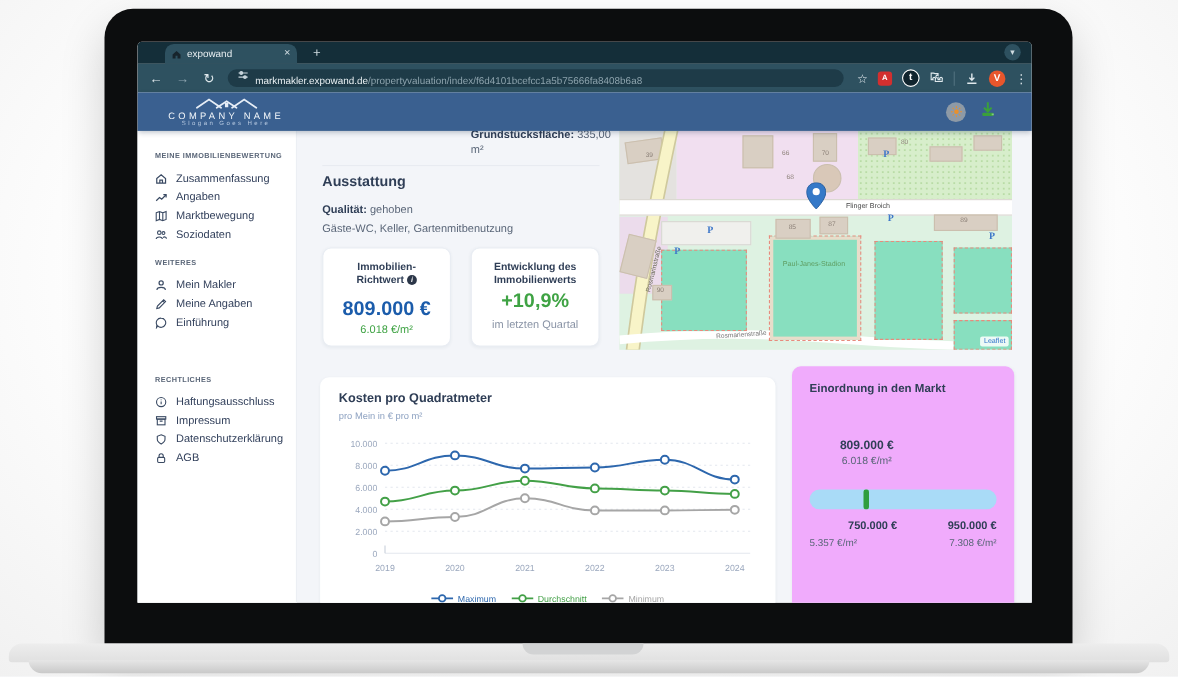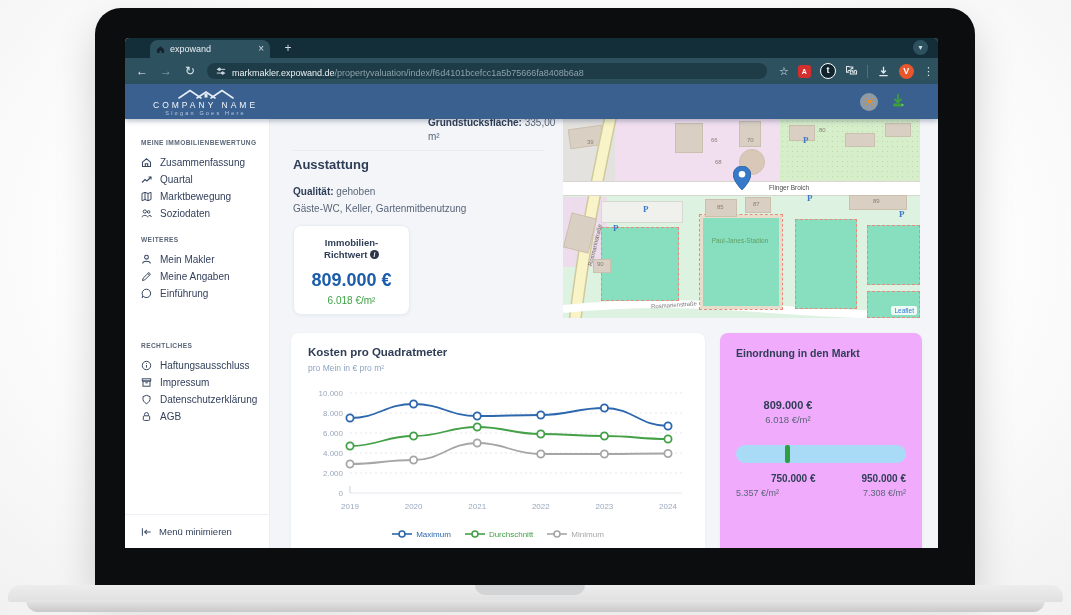--- a/index.html
+++ b/index.html
@@ -21,21 +21,21 @@
        display:flex;align-items:center;padding:0 6px;box-sizing:border-box;gap:5px;}
   .tab-title{color:#e9eff2;font-size:9px;flex:1;}
   .tab-close{color:#cfdbe0;font-size:10px;line-height:10px;cursor:pointer;}
   .newtab{position:absolute;left:155px;top:3px;color:#cfdbe0;font-size:12px;width:16px;height:16px;text-align:center;line-height:15px;}
   .tabsearch{position:absolute;right:10px;top:2px;width:15px;height:15px;border-radius:50%;background:#2e5160;
              color:#cfdbe0;font-size:8px;text-align:center;line-height:15px;}
   .toolbar{position:absolute;left:0;top:20px;width:100%;height:26px;background:#2e5160;display:flex;align-items:center;}
   .navbtn{color:#dfe8ec;font-size:12px;margin-left:10px;width:14px;text-align:center;}
   .navbtn.dim{color:#8fa6b0;}
   .addressbar{margin-left:10px;width:560px;height:16px;background:#1e3b48;border-radius:10px;display:flex;
-              align-items:center;padding:0 9px;box-sizing:border-box;gap:6px;overflow:hidden;white-space:nowrap;}
+              align-items:flex-start;padding:0 9px;box-sizing:border-box;gap:6px;overflow:hidden;white-space:nowrap;}
   .addressbar .host{color:#eaf1f4;font-size:9px;}
   .addressbar .path{color:#8da3ad;font-size:9px;}
   .tb-right{display:flex;align-items:center;gap:9px;margin-left:12px;}
   .star{color:#dfe8ec;font-size:11px;}
   .pdf-badge{width:13px;height:13px;background:#d32f2f;border-radius:3px;color:#fff;font-size:7px;font-weight:bold;
              text-align:center;line-height:13px;}
   .t-badge{width:14px;height:14px;background:#10242e;border:1.5px solid #fff;border-radius:50%;color:#fff;
            font-size:9px;font-weight:bold;text-align:center;line-height:13px;}
   .tb-div{width:1px;height:13px;background:#50707e;}
   .avatar{width:15px;height:15px;border-radius:50%;background:#e8562c;color:#fff;font-size:9px;font-weight:bold;
@@ -75,21 +75,21 @@
   .vcard1{left:23px;} .vcard2{left:158px;}
   .vc-title{font-size:9.5px;font-weight:bold;color:#2f3e56;line-height:12px;}
   .info-badge{display:inline-block;width:9px;height:9px;background:#2b3648;color:#fff;border-radius:50%;
               font-size:6.5px;line-height:9px;font-style:italic;font-weight:bold;vertical-align:1px;}
   .vc-value{font-size:18px;font-weight:bold;margin-top:9px;}
   .vc-value.blue{color:#1b5cab;} .vc-value.green{color:#3fa344;}
   .vc-sub{font-size:10px;margin-top:4px;}
   .vc-sub.green{color:#3fa344;} .vc-sub.gray{color:#8a94a6;margin-top:6px;}
   .vcard2 .vc-value{margin-top:2px;}
   
-  .chart-card{position:absolute;left:21px;top:214px;width:414px;height:230px;background:#fff;border-radius:8px 8px 0 0;
+  .chart-card{position:absolute;left:21px;top:224px;width:414px;height:230px;background:#fff;border-radius:8px 8px 0 0;
               box-shadow:0 1px 3px rgba(40,60,90,.06);text-decoration:underline;}
   .ch-title{position:absolute;left:17px;top:13px;font-size:11.5px;font-weight:bold;color:#2f3e56;}
   .ch-sub{position:absolute;left:17px;top:30px;font-size:8.5px;color:#8fa3c2;}
   .chart-svg{position:absolute;left:0;top:48px;}
   .legend{position:absolute;left:0;top:196px;width:100%;display:flex;justify-content:center;gap:14px;align-items:center;}
   .lg-item{display:flex;align-items:center;gap:4px;font-size:8px;}
   
   .market-card{position:absolute;left:450px;top:214px;width:202px;height:230px;background:#f0abfc;border-radius:8px 8px 0 0;
                box-shadow:0 1px 3px rgba(40,60,90,.06);}
   .mk-title{position:absolute;left:16px;top:14px;font-size:10.5px;font-weight:bold;color:#2f3e56;}
@@ -224,21 +224,21 @@
           <svg width="11" height="11" viewBox="0 0 11 11">
               <path d="M1.5 5.2 L5.5 1.8 L9.5 5.2 V9.5 H1.5 Z M4.3 9.5 V6.8 H6.7 V9.5" fill="none" stroke="#3a4a63" stroke-width="1.1"></path>
             </svg>
           <span>Zusammenfassung</span>
         </div>
         <div class="sb-item">
           <svg width="11" height="11" viewBox="0 0 11 11">
               <path d="M1 8.5 L4 5.5 L6 7 L10 3" fill="none" stroke="#3a4a63" stroke-width="1.1"></path>
               <path d="M7.5 3 H10 V5.5" fill="none" stroke="#3a4a63" stroke-width="1.1"></path>
             </svg>
-          <span>Quartal</span>
+          <span>Angaben</span>
         </div>
         <div class="sb-item">
           <svg width="11" height="11" viewBox="0 0 11 11">
               <path d="M1 2.5 L4 1.3 L7 2.5 L10 1.3 V8.5 L7 9.7 L4 8.5 L1 9.7 Z M4 1.3 V8.5 M7 2.5 V9.7" fill="none" stroke="#3a4a63" stroke-width="1"></path>
             </svg>
           <span>Marktbewegung</span>
         </div>
         <div class="sb-item">
           <svg width="11" height="11" viewBox="0 0 11 11">
               <g fill="none" stroke="#3a4a63" stroke-width="1">
@@ -306,30 +306,20 @@
         <div class="sb-item">
           <svg width="11" height="11" viewBox="0 0 11 11">
               <g fill="none" stroke="#3a4a63" stroke-width="1">
                 <rect x="2.3" y="4.8" width="6.4" height="4.6" rx="1"></rect>
                 <path d="M3.6 4.8 V3.4 A1.9 1.9 0 0 1 7.4 3.4 V4.8"></path>
               </g>
             </svg>
           <span>AGB</span>
         </div>
 
-        <div class="minimize">
-          <svg width="11" height="10" viewBox="0 0 12 10">
-              <g stroke="#3a4a63" stroke-width="1.1" fill="none">
-                <line x1="1.5" y1="1" x2="1.5" y2="9"></line>
-                <line x1="10.5" y1="5" x2="4" y2="5"></line>
-                <path d="M6.5 2.8 L4 5 L6.5 7.2"></path>
-              </g>
-            </svg>
-          <span>Menü minimieren</span>
-        </div>
       </aside>
 
       <div class="main">
 
         <div class="prop-row">
           <div><b>Grundstücksfläche:</b> <span>335,00</span></div>
           <div>m²</div>
         </div>
 
         <div class="map">
@@ -404,20 +394,28 @@
         <div class="features">Gäste-WC, Keller, Gartenmitbenutzung</div>
 
         <div class="vcard vcard1">
           <div class="vc-title">
             <span>Immobilien-</span><br>
             <span>Richtwert</span>
             <span class="info-badge">i</span>
           </div>
           <div class="vc-value blue">809.000 €</div>
           <div class="vc-sub green">6.018 €/m²</div>
+        </div>
+        <div class="vcard vcard2">
+          <div class="vc-title">
+            <span>Entwicklung des</span><br>
+            <span>Immobilienwerts</span>
+          </div>
+          <div class="vc-value green">+10,9%</div>
+          <div class="vc-sub gray">im letzten Quartal</div>
         </div>
 
         <div class="chart-card">
           <div class="ch-title">Kosten pro Quadratmeter</div>
           <div class="ch-sub">pro Mein in € pro m²</div>
           <svg class="chart-svg" id="chart-svg" width="417" height="140">
               <line x1="59" y1="112" x2="391" y2="112" stroke="#e3e7ee" stroke-width="1" stroke-dasharray=""></line>
               <text x="52" y="115" text-anchor="end" font-size="8" fill="#9aa7bd">0</text>
               <line x1="59" y1="92" x2="391" y2="92" stroke="#e3e7ee" stroke-width="1" stroke-dasharray="2 3"></line>
               <text x="52" y="95" text-anchor="end" font-size="8" fill="#9aa7bd">2.000</text>

